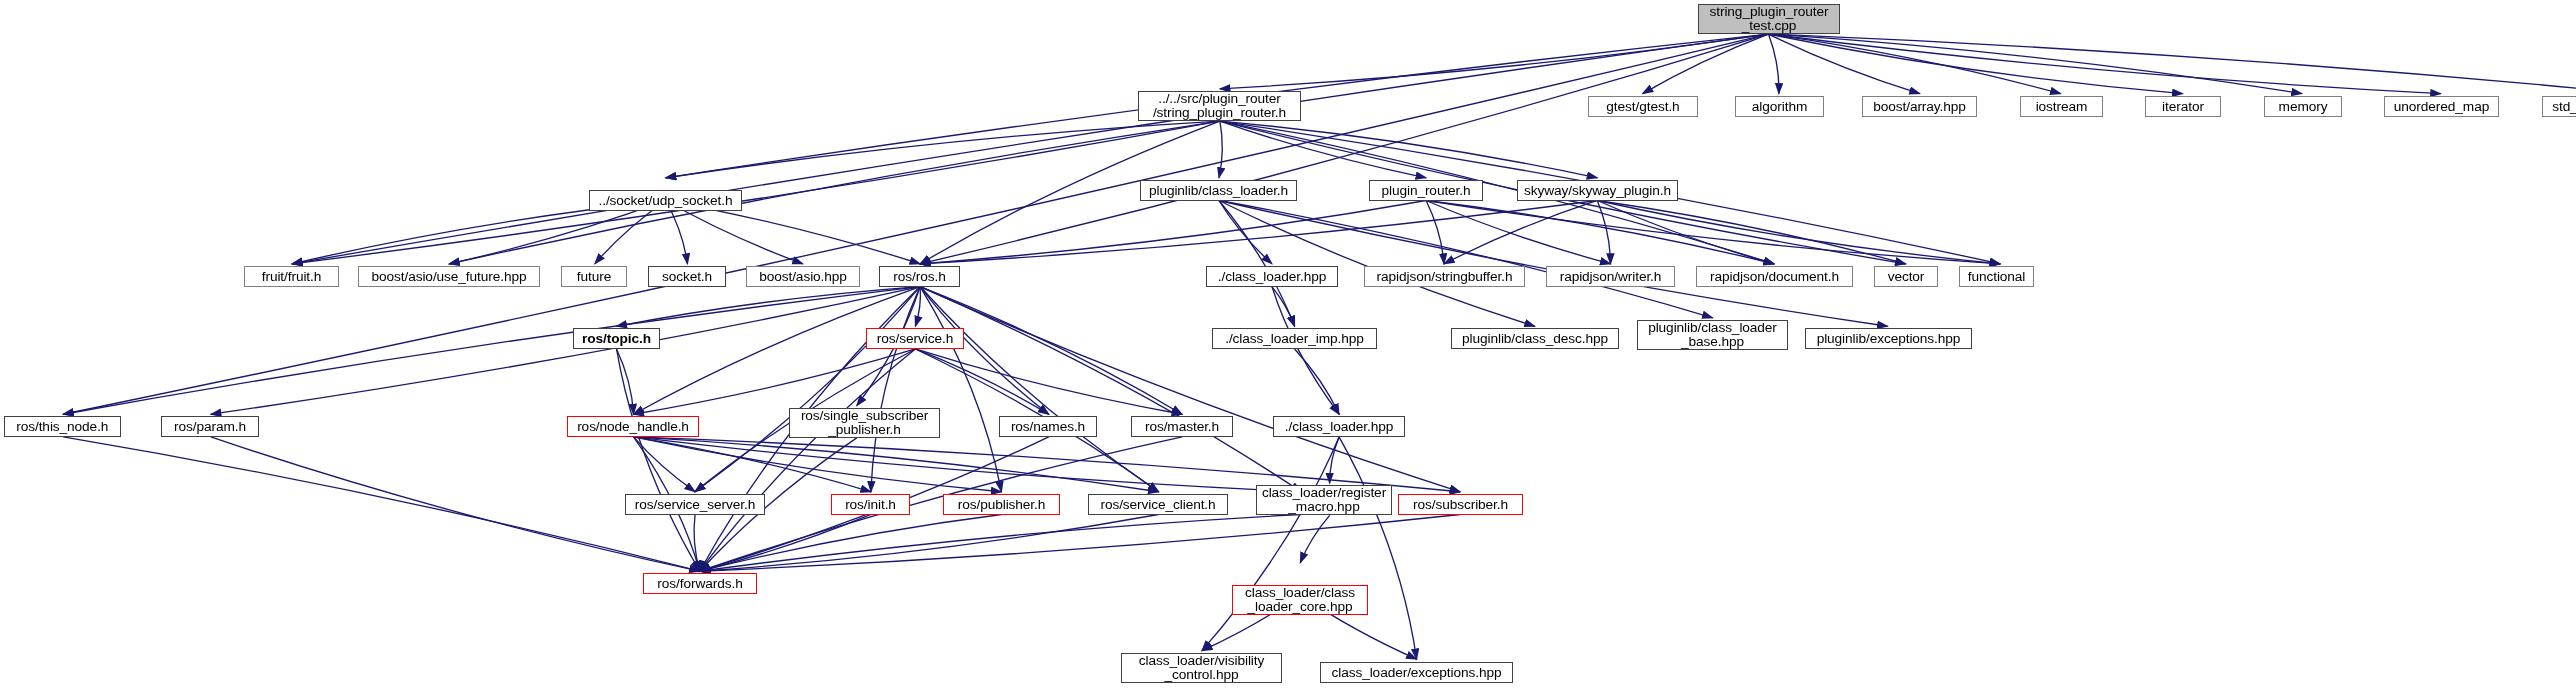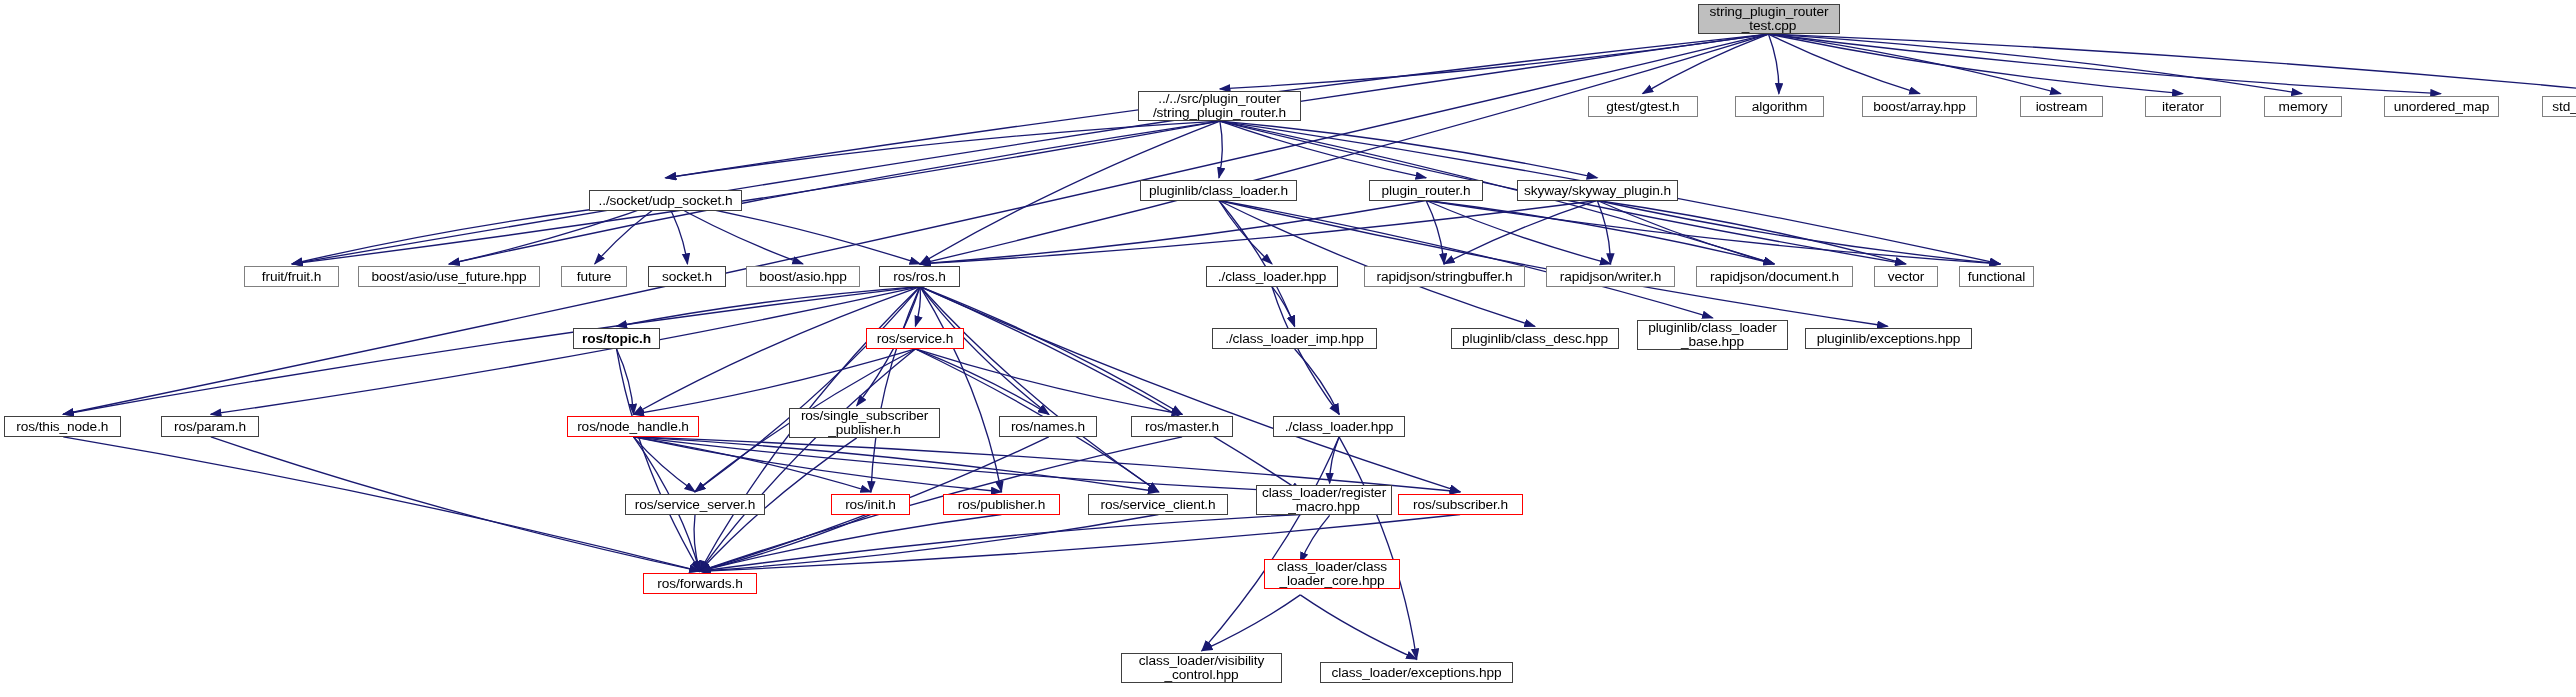--- a/index.html
+++ b/index.html
@@ -191,19 +191,19 @@
     <div class="node strong" style="left: 1273px; top: 416px; width: 132px; height: 21px;">./class_loader.hpp</div>
     <div class="node strong" style="left: 625px; top: 494px; width: 140px; height: 21px;">ros/service_server.h</div>
     <div class="node red" style="left: 831px; top: 494px; width: 79px; height: 21px;">ros/init.h</div>
     <div class="node red" style="left: 943px; top: 494px; width: 117px; height: 21px;">ros/publisher.h</div>
     <div class="node strong" style="left: 1088px; top: 494px; width: 140px; height: 21px;">ros/service_client.h</div>
     <div class="node red" style="left: 1256px; top: 494px; width: 91px; height: 21px;">ros/timer.h</div>
     <div class="node red" style="left: 1398px; top: 494px; width: 125px; height: 21px;">ros/subscriber.h</div>
     <div class="node strong" style="left: 1256px; top: 485px; width: 136px; height: 30px;">class_loader/register
 _macro.hpp</div>
     <div class="node red" style="left: 643px; top: 573px; width: 114px; height: 21px;">ros/forwards.h</div>
-    <div class="node red" style="left: 1232px; top: 559px; width: 136px; height: 30px; margin-left: 32px;">class_loader/class
+    <div class="node red" style="left: 1232px; top: 585px; width: 136px; height: 30px;">class_loader/class
 _loader_core.hpp</div>
     <div class="node strong" style="left: 1121px; top: 653px; width: 161px; height: 30px;">class_loader/visibility
 _control.hpp</div>
     <div class="node strong" style="left: 1320px; top: 662px; width: 193px; height: 21px;">class_loader/exceptions.hpp</div>
   </div>
 
 
 </body></html>

